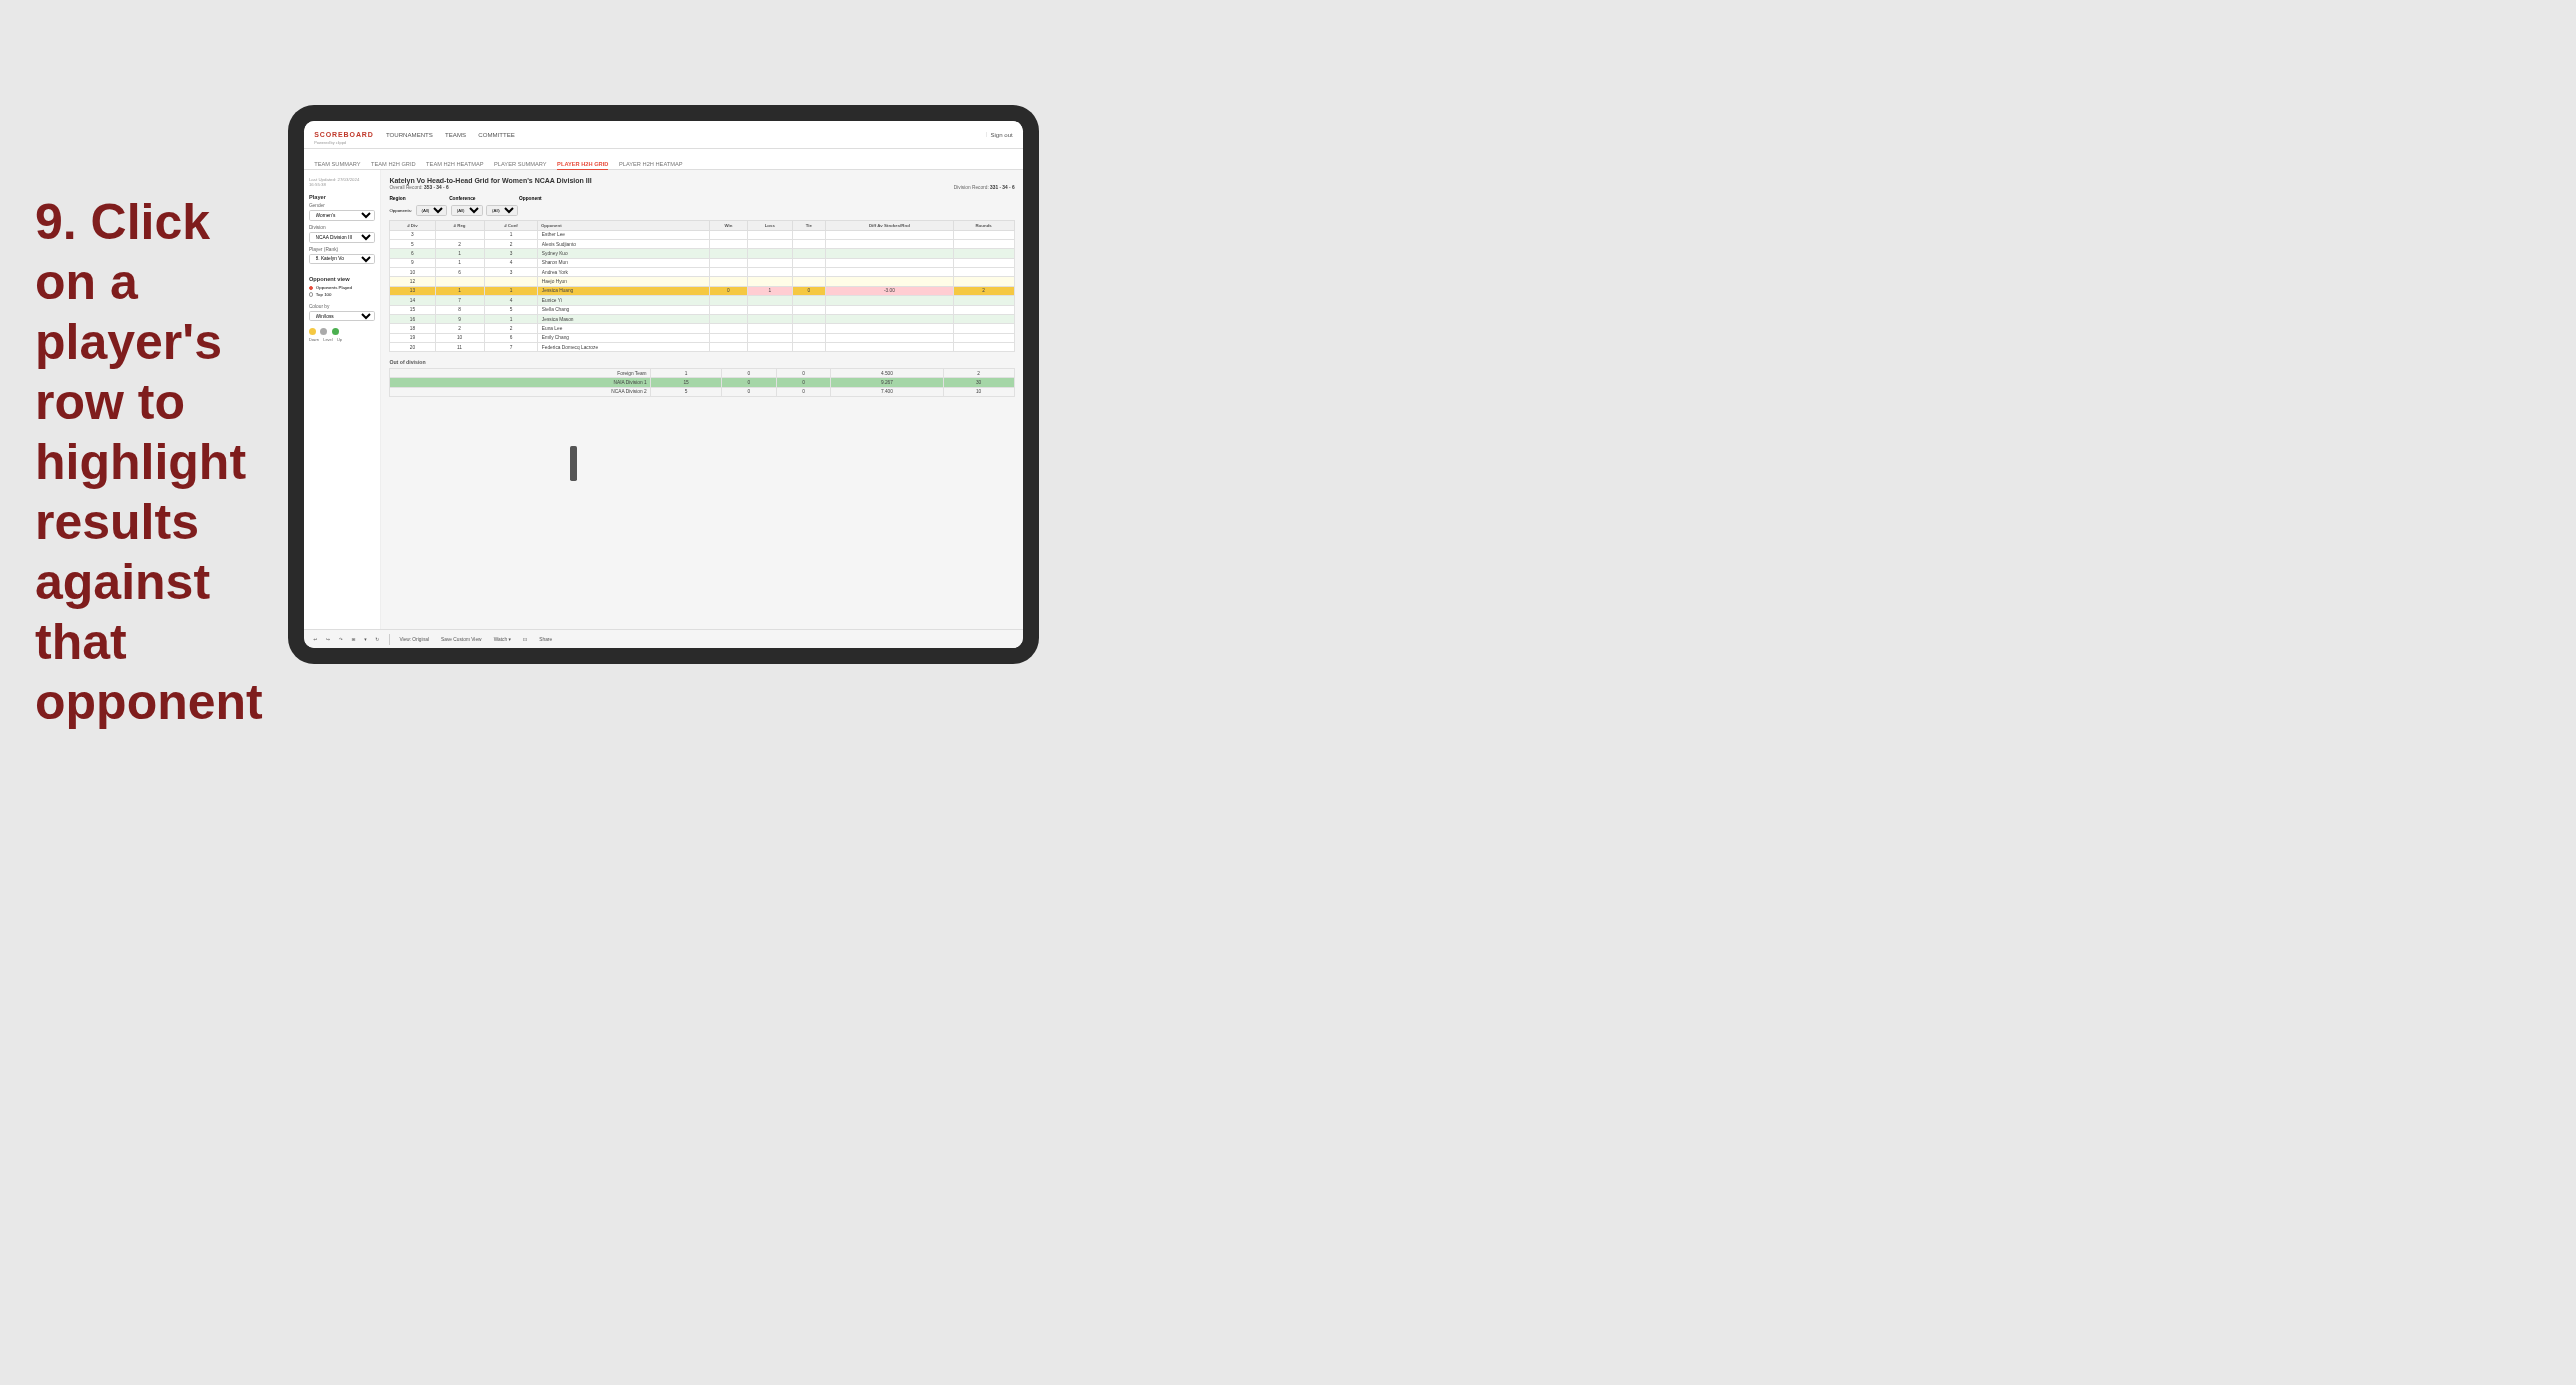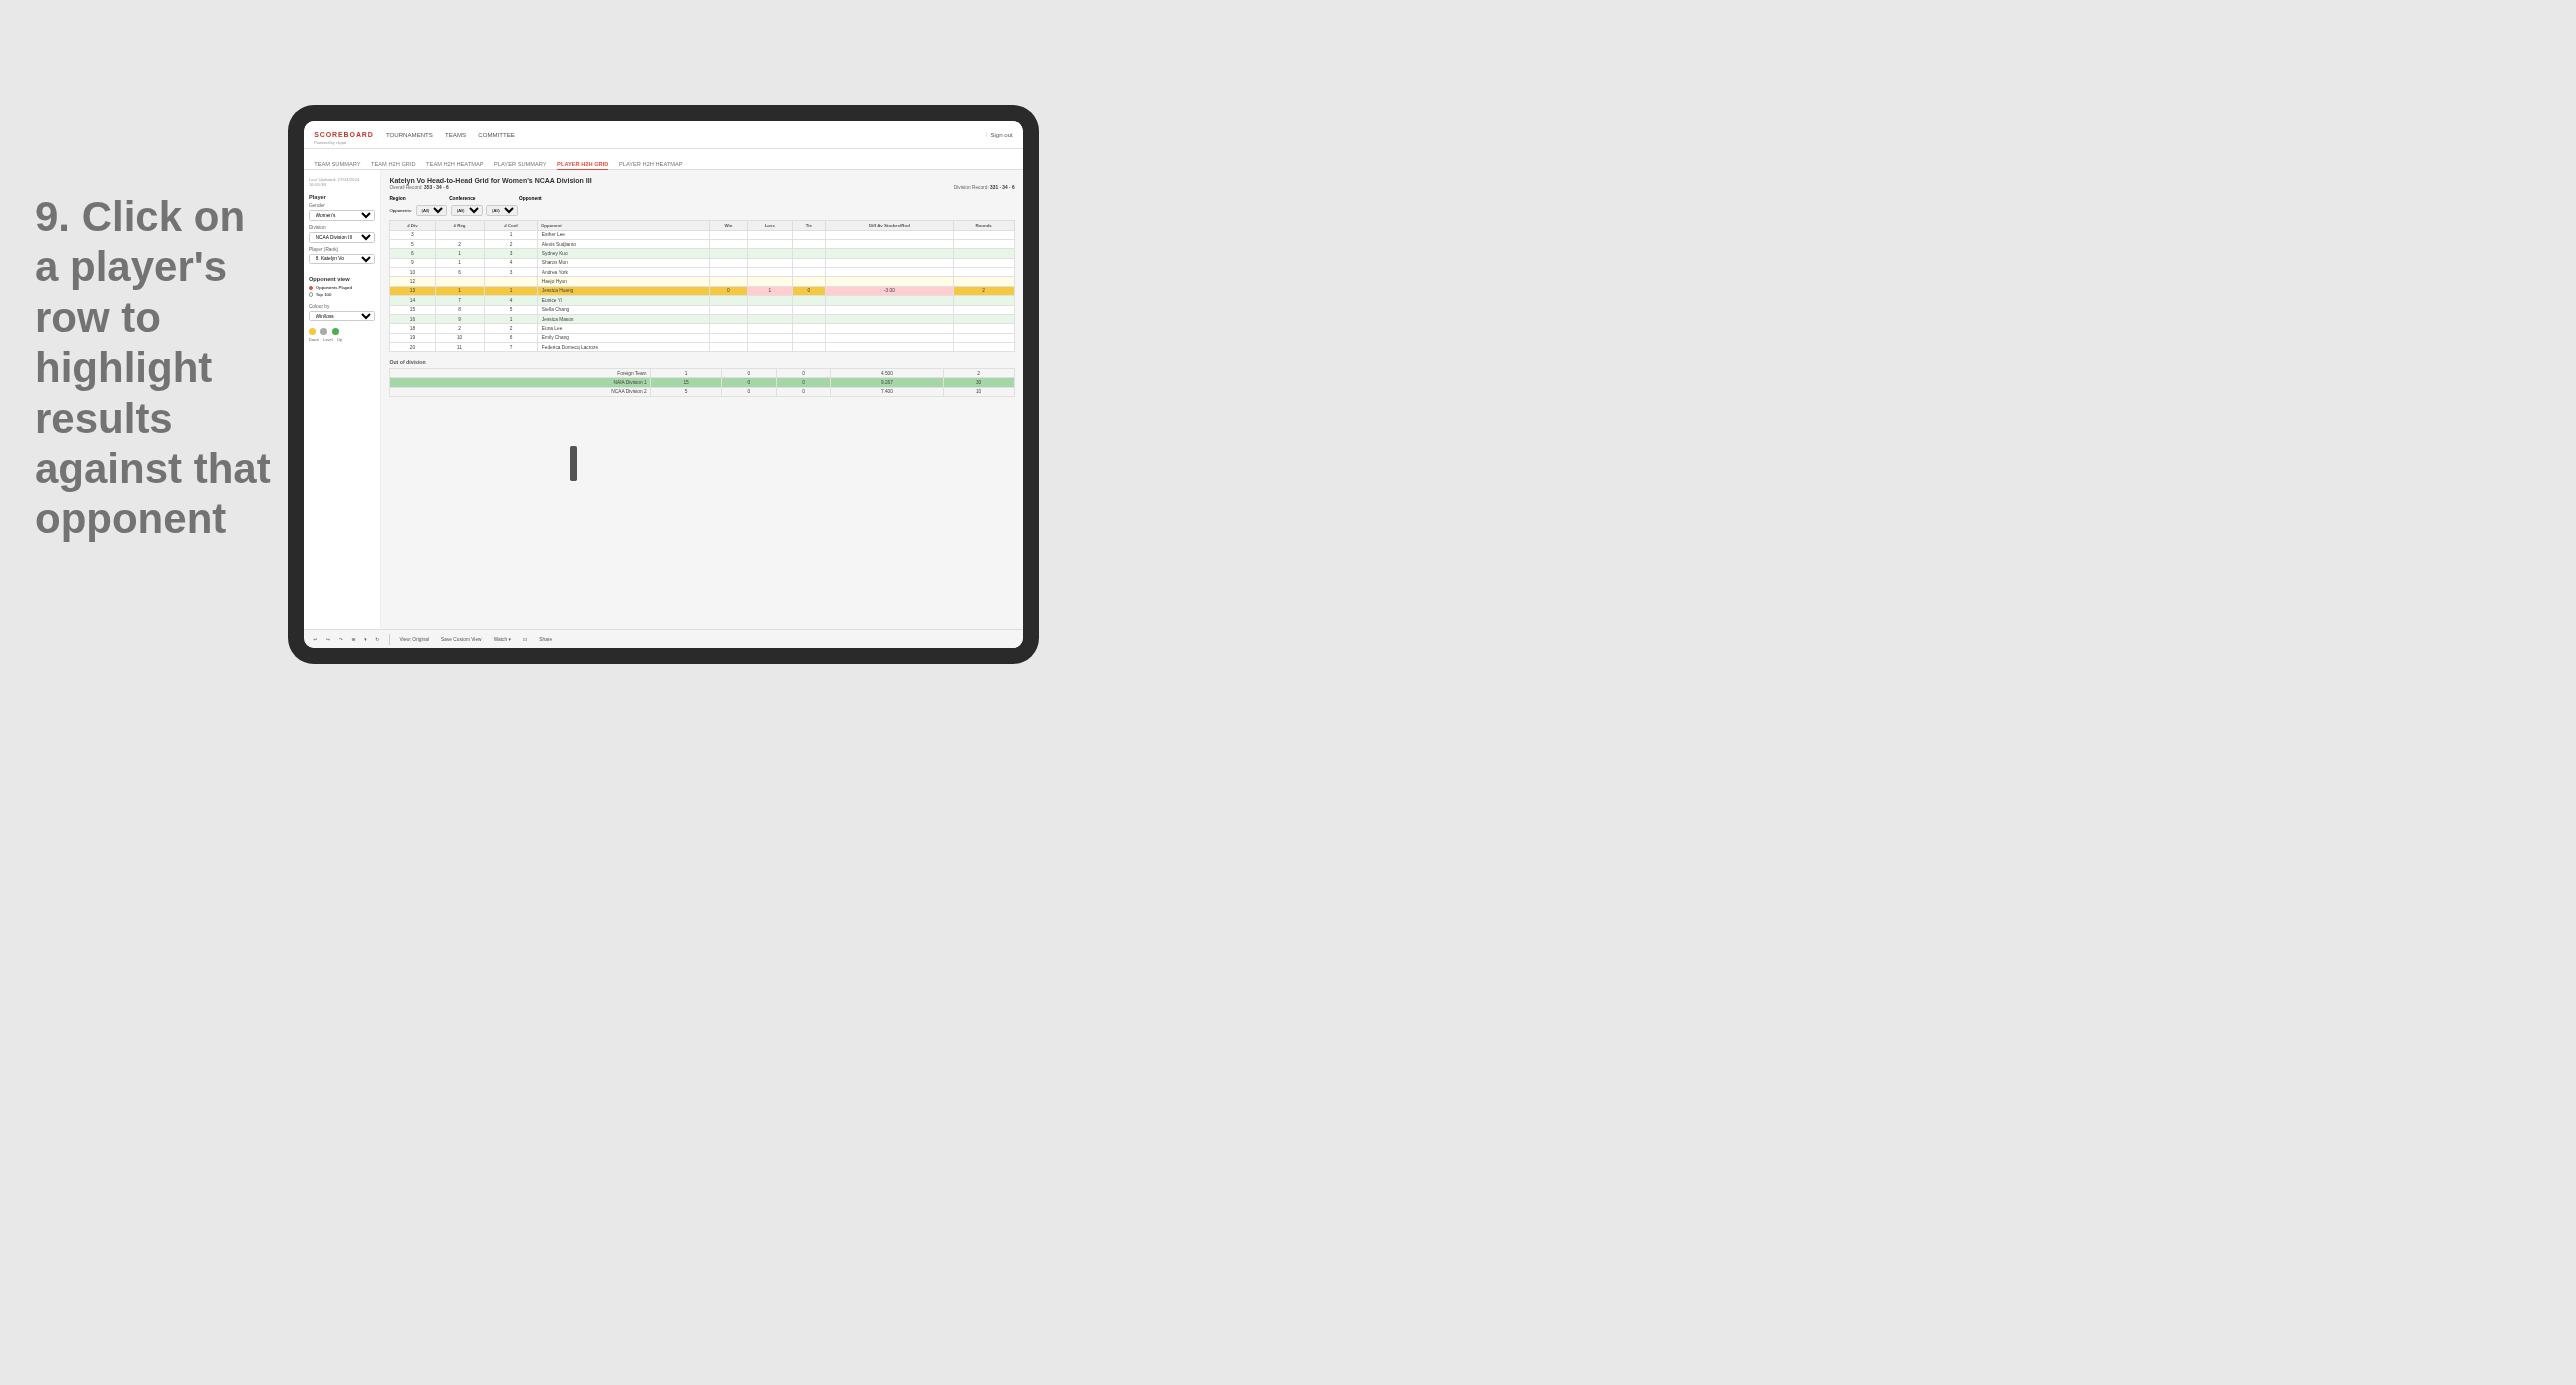--- a/index.html
+++ b/index.html
@@ -296,23 +296,23 @@
       width: 0.9px;
       height: 10.5px;
       background: #ccc;
     }
 
     
     .step-text {
       position: absolute;
       left: 35px;
       top: 192px;
-      font-size: 42px;
+      font-size: 50px;
       font-weight: bold;
-      color: #737373;
+      color: #7f1d1d;
       line-height: 1.2;
       max-width: 245px;
     }
 
     
     .side-button {
       position: absolute;
       left: 282px;
       top: 341px;
       width: 7px;

